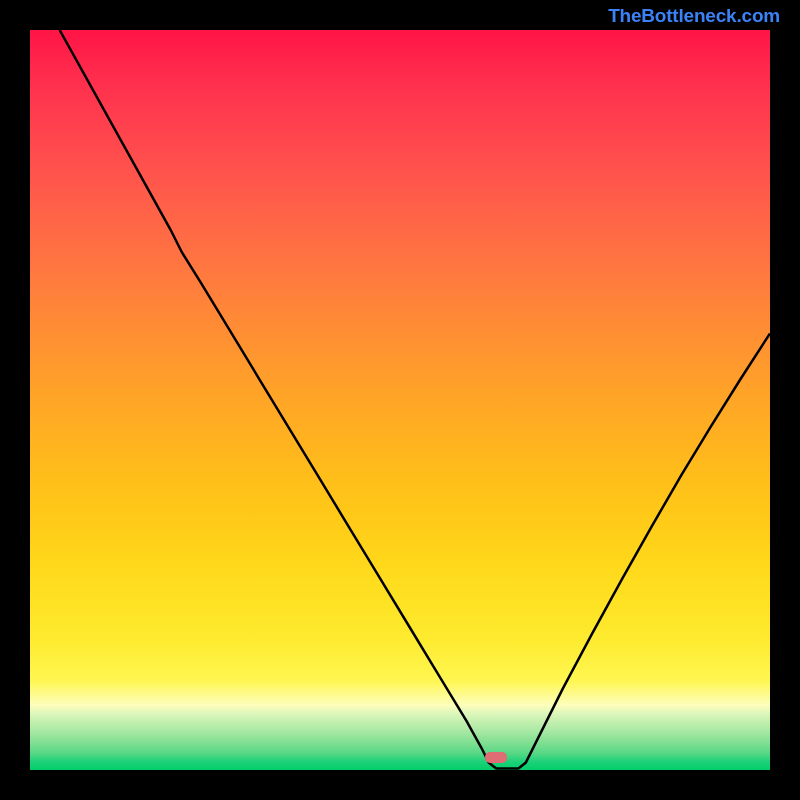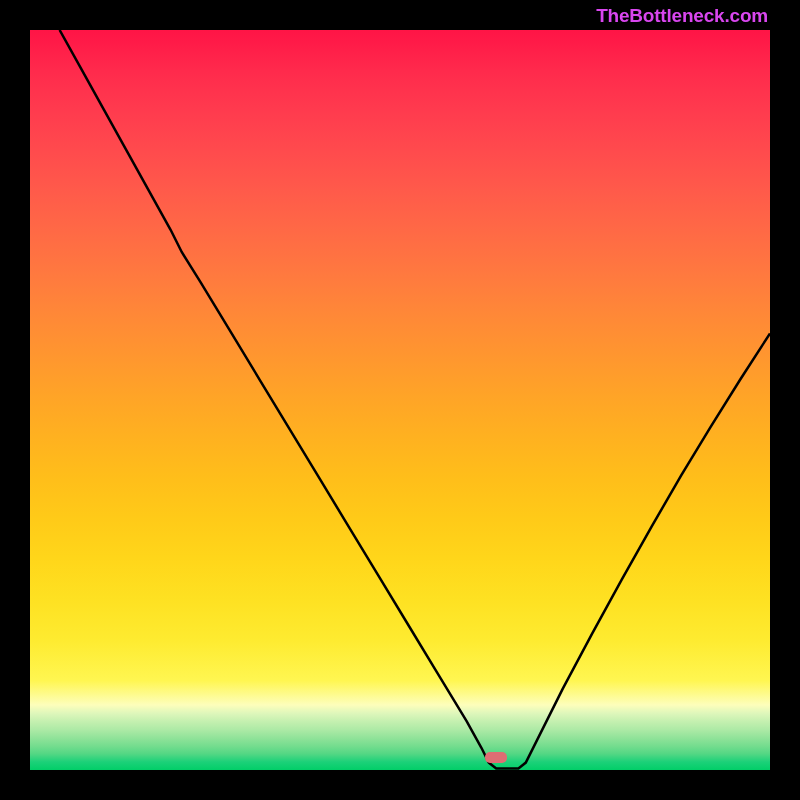--- a/index.html
+++ b/index.html
@@ -58,25 +58,25 @@
   .marker {
     position: absolute;
     width: 22px;
     height: 11px;
     background: #de6e73;
     border-radius: 5px;
   }
   .watermark {
     position: absolute;
     top: 5px;
-    right: 32px;
+    right: 20px;
     font-family: Arial, Helvetica, sans-serif;
     font-size: 19px;
     font-weight: 600;
-    color: #d946ef;
+    color: #3b82f6;
     letter-spacing: -0.2px;
   }
 </style>
 </head>
 <body>
 
 <div class="frame">
   <div class="watermark">TheBottleneck.com</div>
   <div class="plot-area">
     <svg id="curve-svg" width="740" height="740" viewBox="0 0 740 740">

